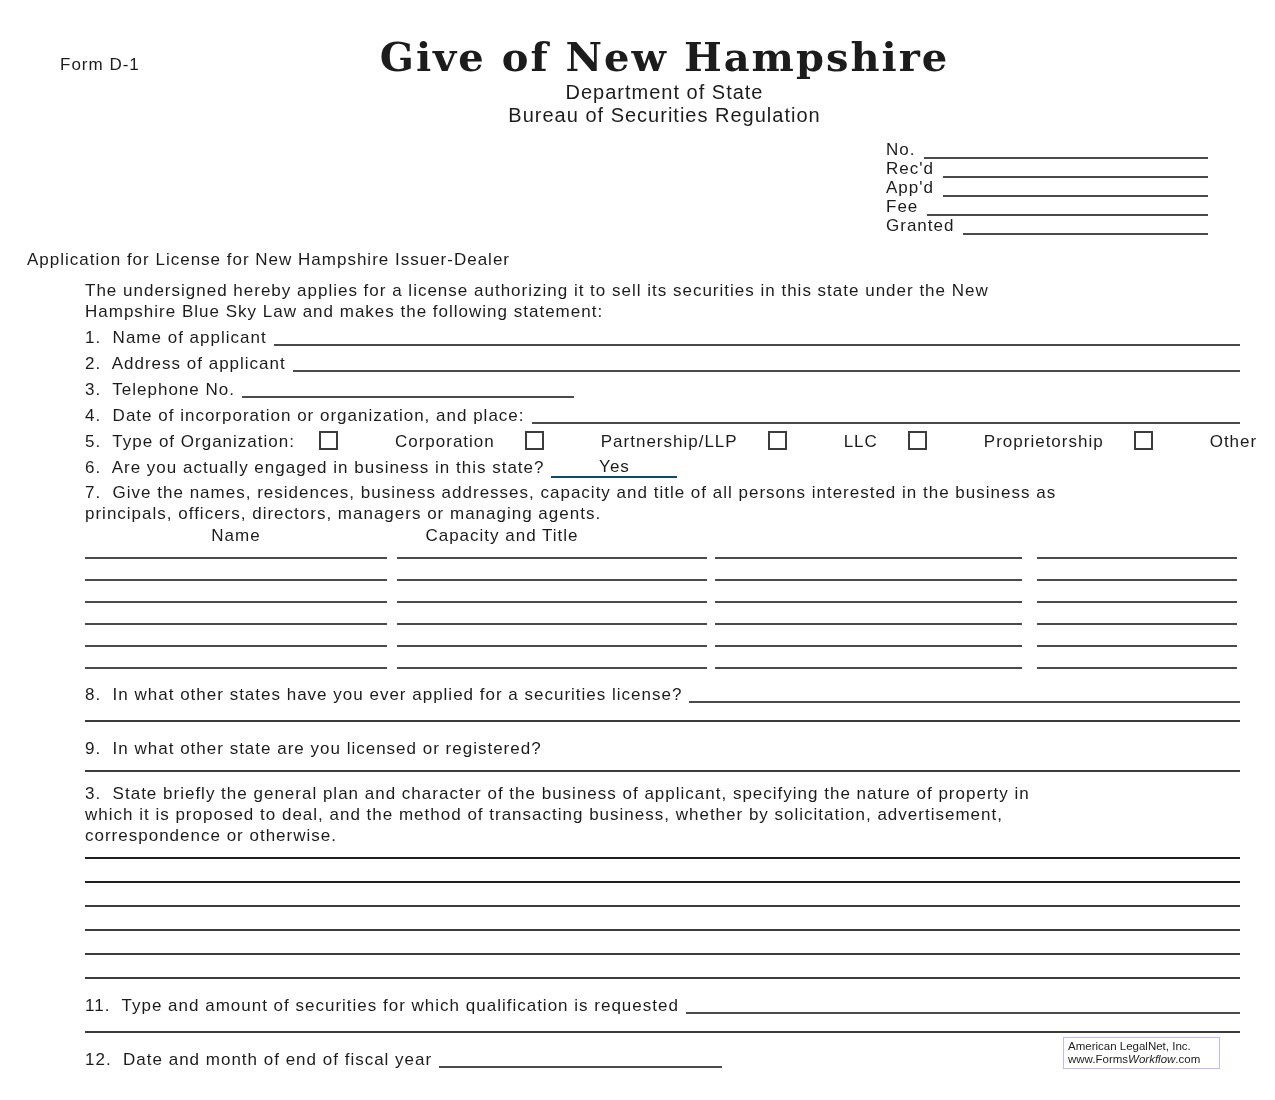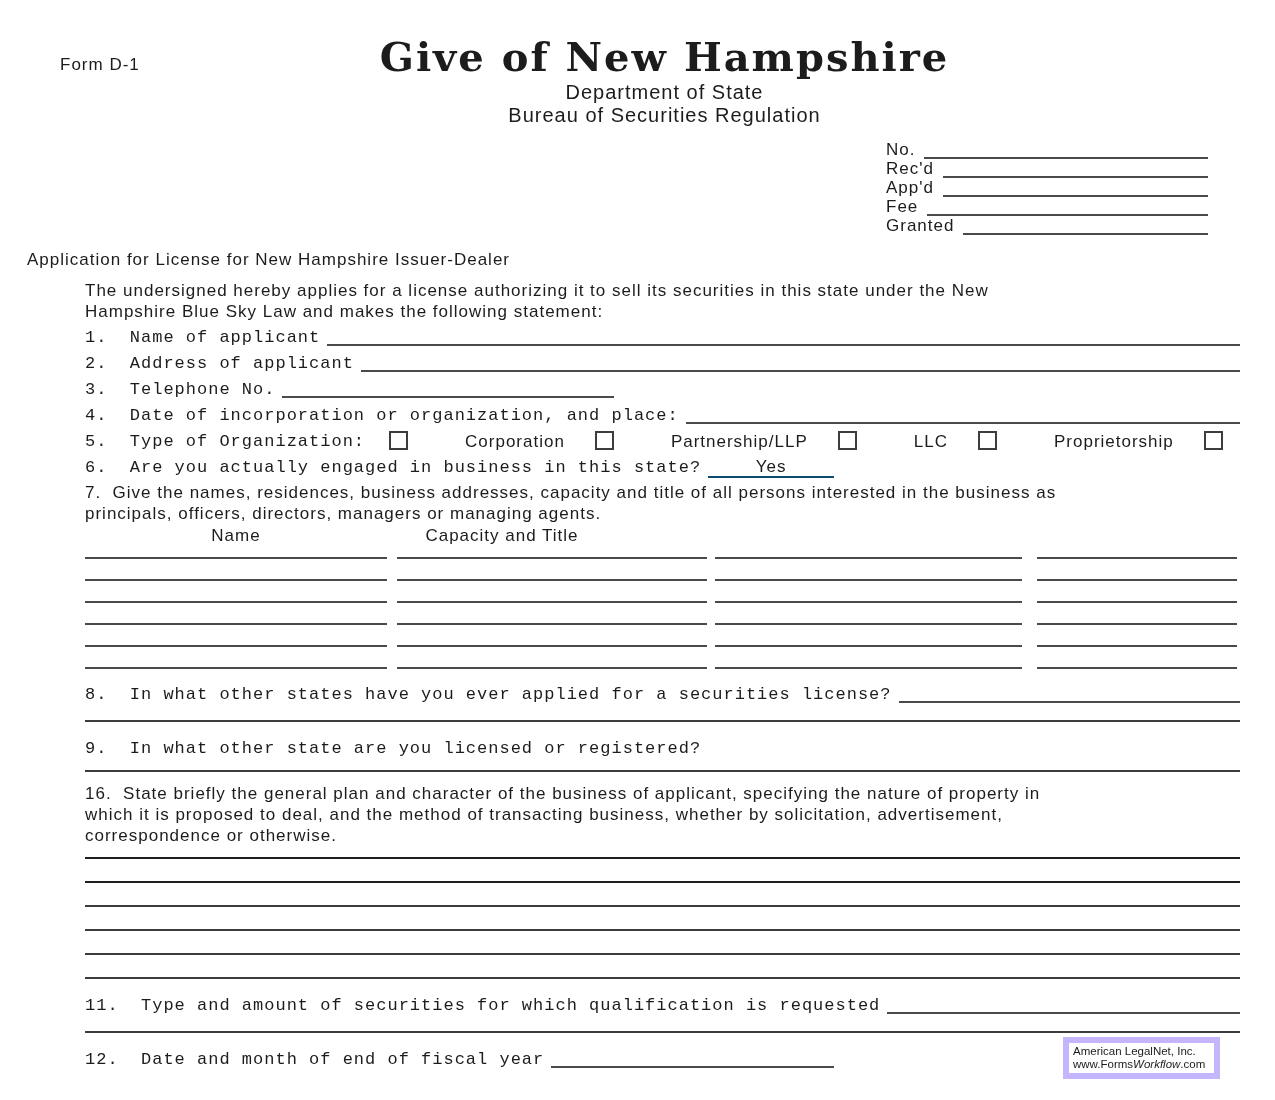--- a/index.html
+++ b/index.html
@@ -17,21 +17,21 @@
   .subtitle { font-size:20px; line-height:23px;text-align:center; }
   .stamp { position:absolute; left:886px; top:141px; width:322px; }
   .stamp-row { display:flex; height:19px; line-height:18px;justify-content:flex-end; }
   .stamp-row .fill { margin-left:9px; margin-bottom:1px; }
   .fill { flex:1; border-bottom:2px solid #4a4a4a; }
   .app-title { text-align:left; margin-top:122px; line-height:21px; }
   .content { margin:0 62px 0 58px; line-height:21px; }
   .para { white-space:pre-wrap; }
   .intro { margin-top:10px; }
   .q { display:flex; margin-top:5px; }
-  .q .qtext { white-space:pre;font-family:Liberation Mono, monospace; }
+  .q .qtext { white-space:pre; }
   .q .fill { margin:0 0 2px 7px; }
   .fill-fixed { border-bottom:2px solid #4a4a4a; margin:0 0 2px 7px; }
   .w332 { width:332px; }
   .w283 { width:283px; }
   .yes-line {
     width:126px; text-align:center; border-bottom:2px solid #0c4a6e;
     margin:0 0 2px 7px; line-height:19px;
   }
   .opt { display:flex; align-items:flex-end; margin-left:30px;gap:48px; }
   .opt.first { margin-left:24px; }
@@ -51,21 +51,21 @@
   .hr { border-bottom:2px solid #3c3c3c; }
   .h15 { height:15px; }
   .h11 { height:11px; }
   .h22 { height:22px; }
   .mt15 { margin-top:15px; }
   .mt16 { margin-top:16px; }
   .mt11 { margin-top:11px; }
   .q10lines .dark { border-color:#1f1f1f; }
   .vendor-box {
     position:absolute; left:1063px; top:1037px; width:157px;
-    border:6px solid #c4b5fd; font-size:11.5px; line-height:13px;
+    border:1px solid #c4b5fd; font-size:11.5px; line-height:13px;
     letter-spacing:0; padding:2px 4px; box-sizing:border-box;
   }
   .vendor-box .it { font-style:italic; }
 </style>
 </head>
 <body>
 
 <div class="page">
 
   <div class="form-number">Form D-1</div>
@@ -206,21 +206,21 @@
       <span class="qtext">8.  In what other states have you ever applied for a securities license?</span>
       <span class="fill"></span>
     </div>
     <div class="hr h15"></div>
 
     <div class="q mt16">
       <span class="qtext">9.  In what other state are you licensed or registered?</span>
     </div>
     <div class="hr h11"></div>
 
-    <div class="para mt11">16.  State briefly the general plan and character of the business of applicant, specifying the nature of property in
+    <div class="para mt11">3.  State briefly the general plan and character of the business of applicant, specifying the nature of property in
 which it is proposed to deal, and the method of transacting business, whether by solicitation, advertisement,
 correspondence or otherwise.</div>
     <div class="q10lines">
       <div class="hr h11 dark"></div>
       <div class="hr h22 dark"></div>
       <div class="hr h22"></div>
       <div class="hr h22"></div>
       <div class="hr h22"></div>
       <div class="hr h22"></div>
     </div>

